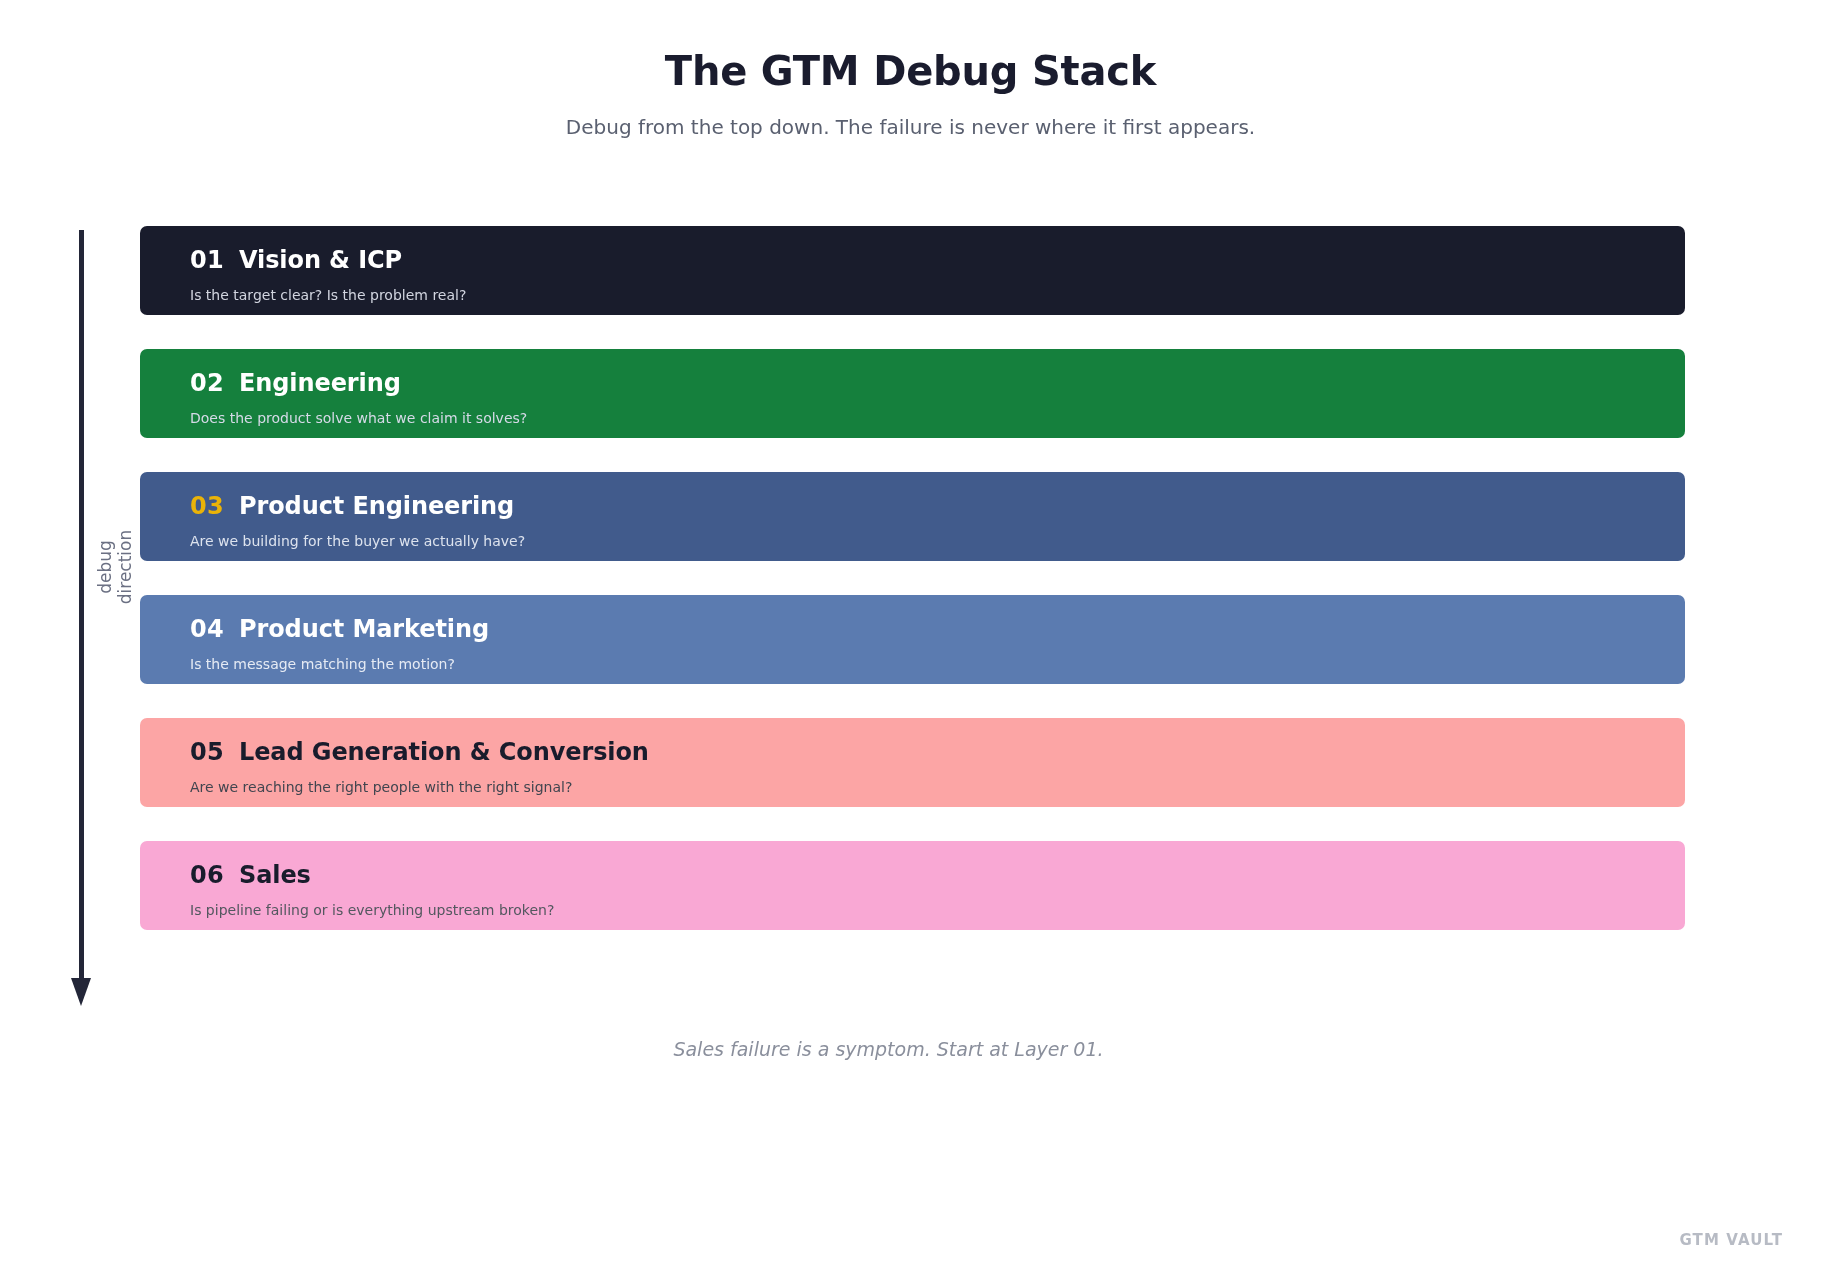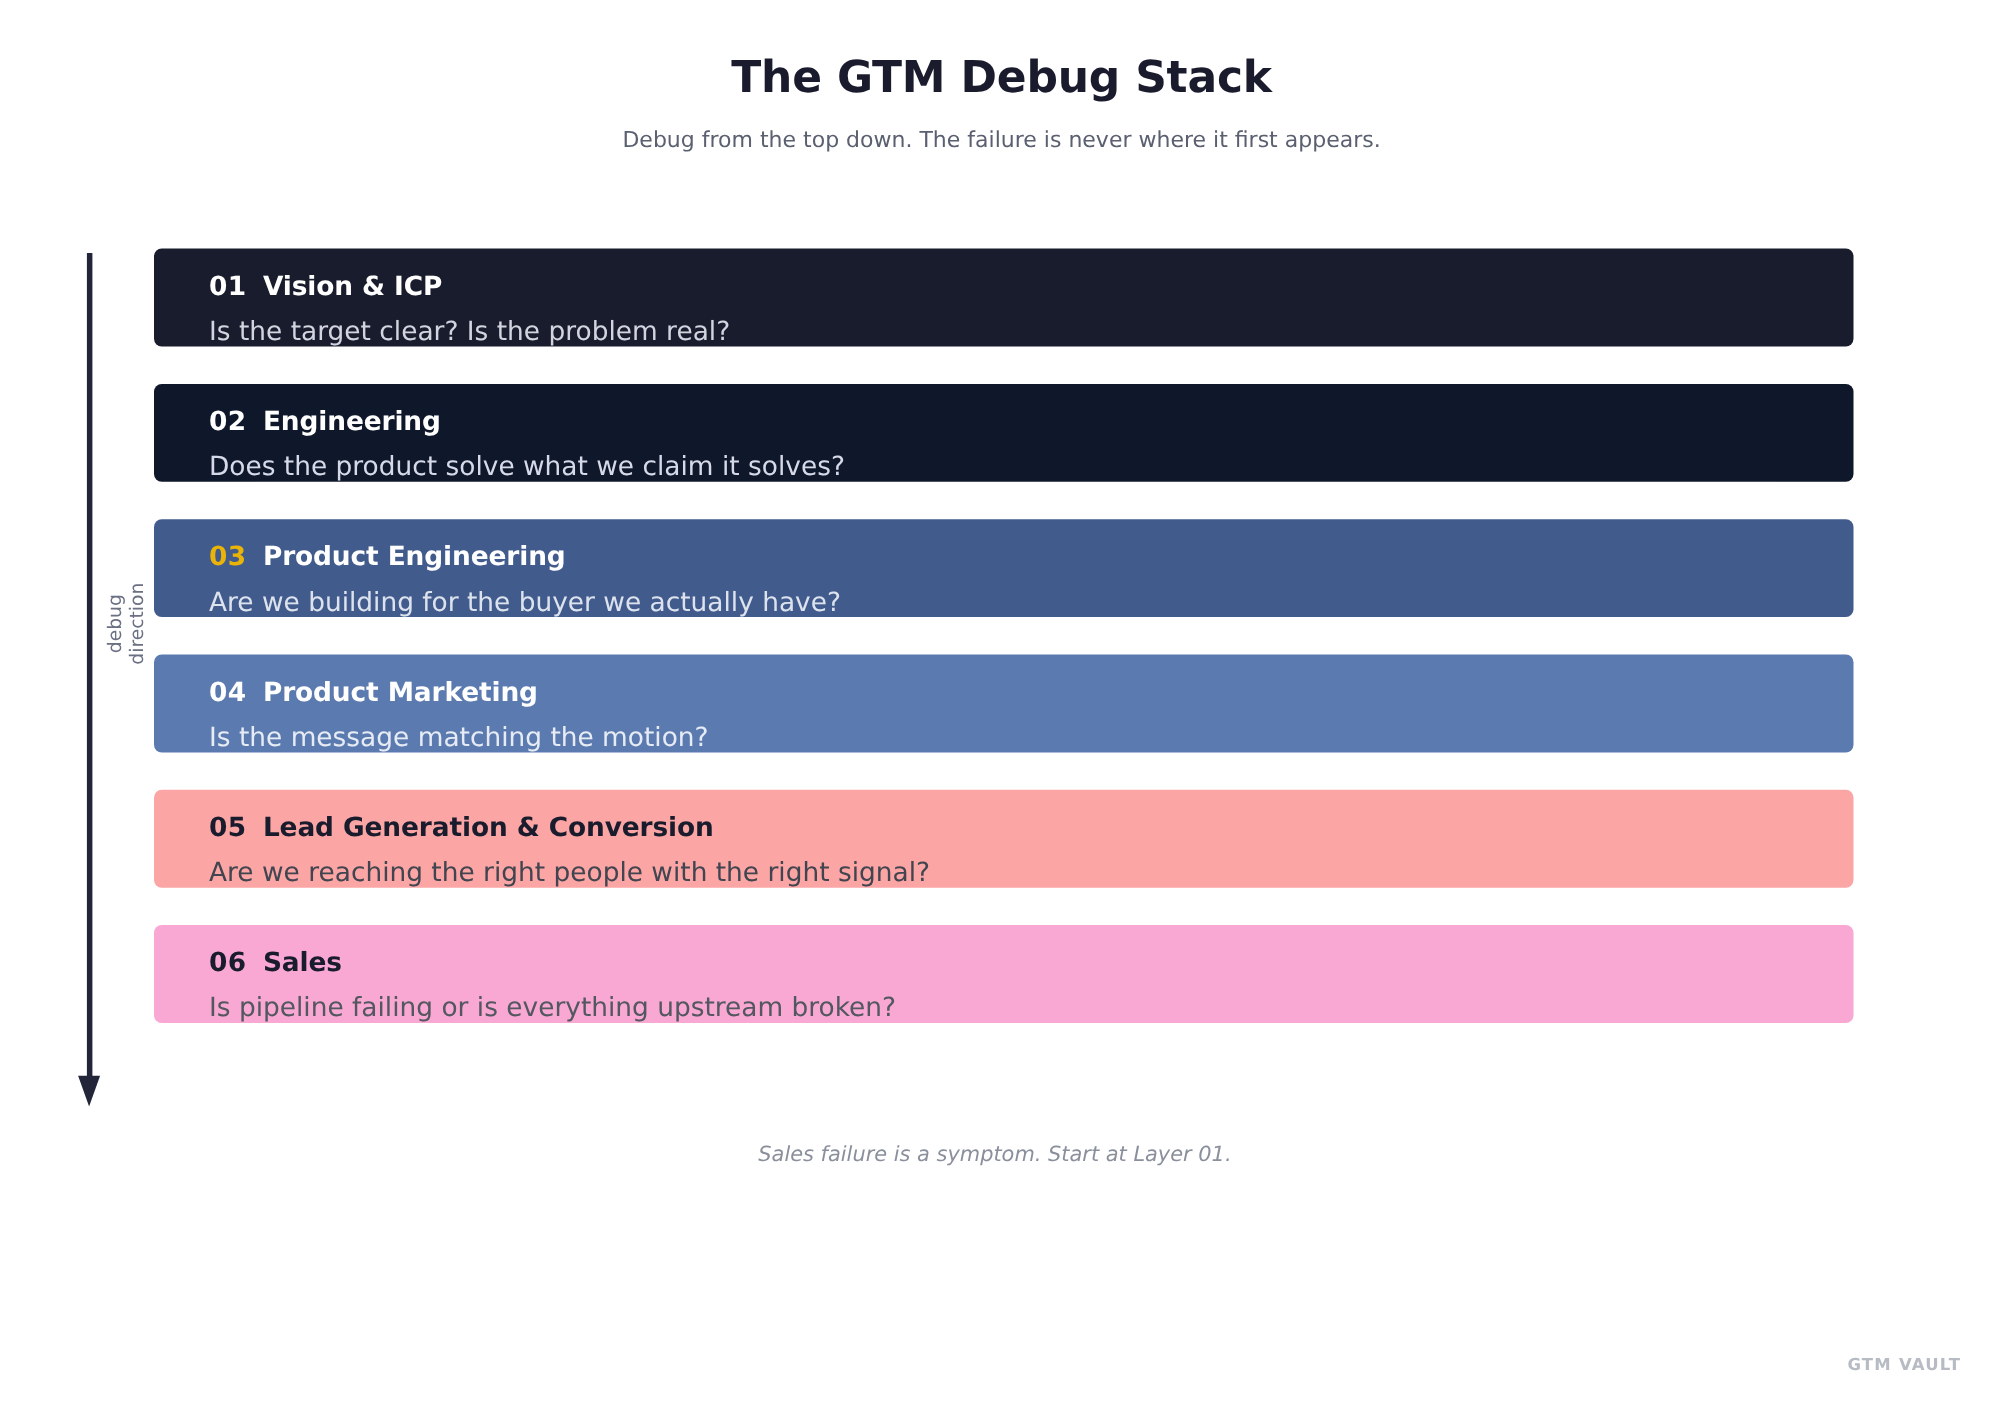--- a/index.html
+++ b/index.html
@@ -124,37 +124,36 @@
     font-weight: 700;
     letter-spacing: 0.3px;
   }
   .layer-name {
     font-size: 24px;
     font-weight: 700;
     letter-spacing: -0.1px;
   }
   .layer-q {
     margin-top: 12px;
-    font-size: 24px;
+    font-size: 14px;
     font-weight: 400;
     line-height: 1.2;
   }
 
   
   .footnote {
     position: absolute;
     top: 1038px;
     left: 0;
     width: 1777px;
     text-align: center;
     font-size: 19px;
     font-style: italic;
     color: #8a8f9c;
     line-height: 1.2;
-    padding-left: 16px;
   }
   .brand {
     position: absolute;
     right: 38px;
     bottom: 32px;
     font-size: 15px;
     font-weight: 700;
     letter-spacing: 1.1px;
     color: #b7bbc4;
   }
@@ -181,21 +180,21 @@
   <div class="stack">
 
     <div class="layer" style="background: rgb(25, 28, 44);">
       <div class="layer-head">
         <span class="layer-num" style="color: rgb(255, 255, 255);">01</span>
         <span class="layer-name" style="color: rgb(255, 255, 255);">Vision &amp; ICP</span>
       </div>
       <div class="layer-q" style="color: rgb(210, 213, 224);">Is the target clear? Is the problem real?</div>
     </div>
 
-    <div class="layer" style="background: #0f172a;">
+    <div class="layer" style="background: #15803d;">
       <div class="layer-head">
         <span class="layer-num" style="color: rgb(255, 255, 255);">02</span>
         <span class="layer-name" style="color: rgb(255, 255, 255);">Engineering</span>
       </div>
       <div class="layer-q" style="color: rgb(214, 218, 232);">Does the product solve what we claim it solves?</div>
     </div>
 
     <div class="layer" style="background: rgb(65, 91, 140);">
       <div class="layer-head">
         <span class="layer-num" style="color: #eab308;">03</span>

